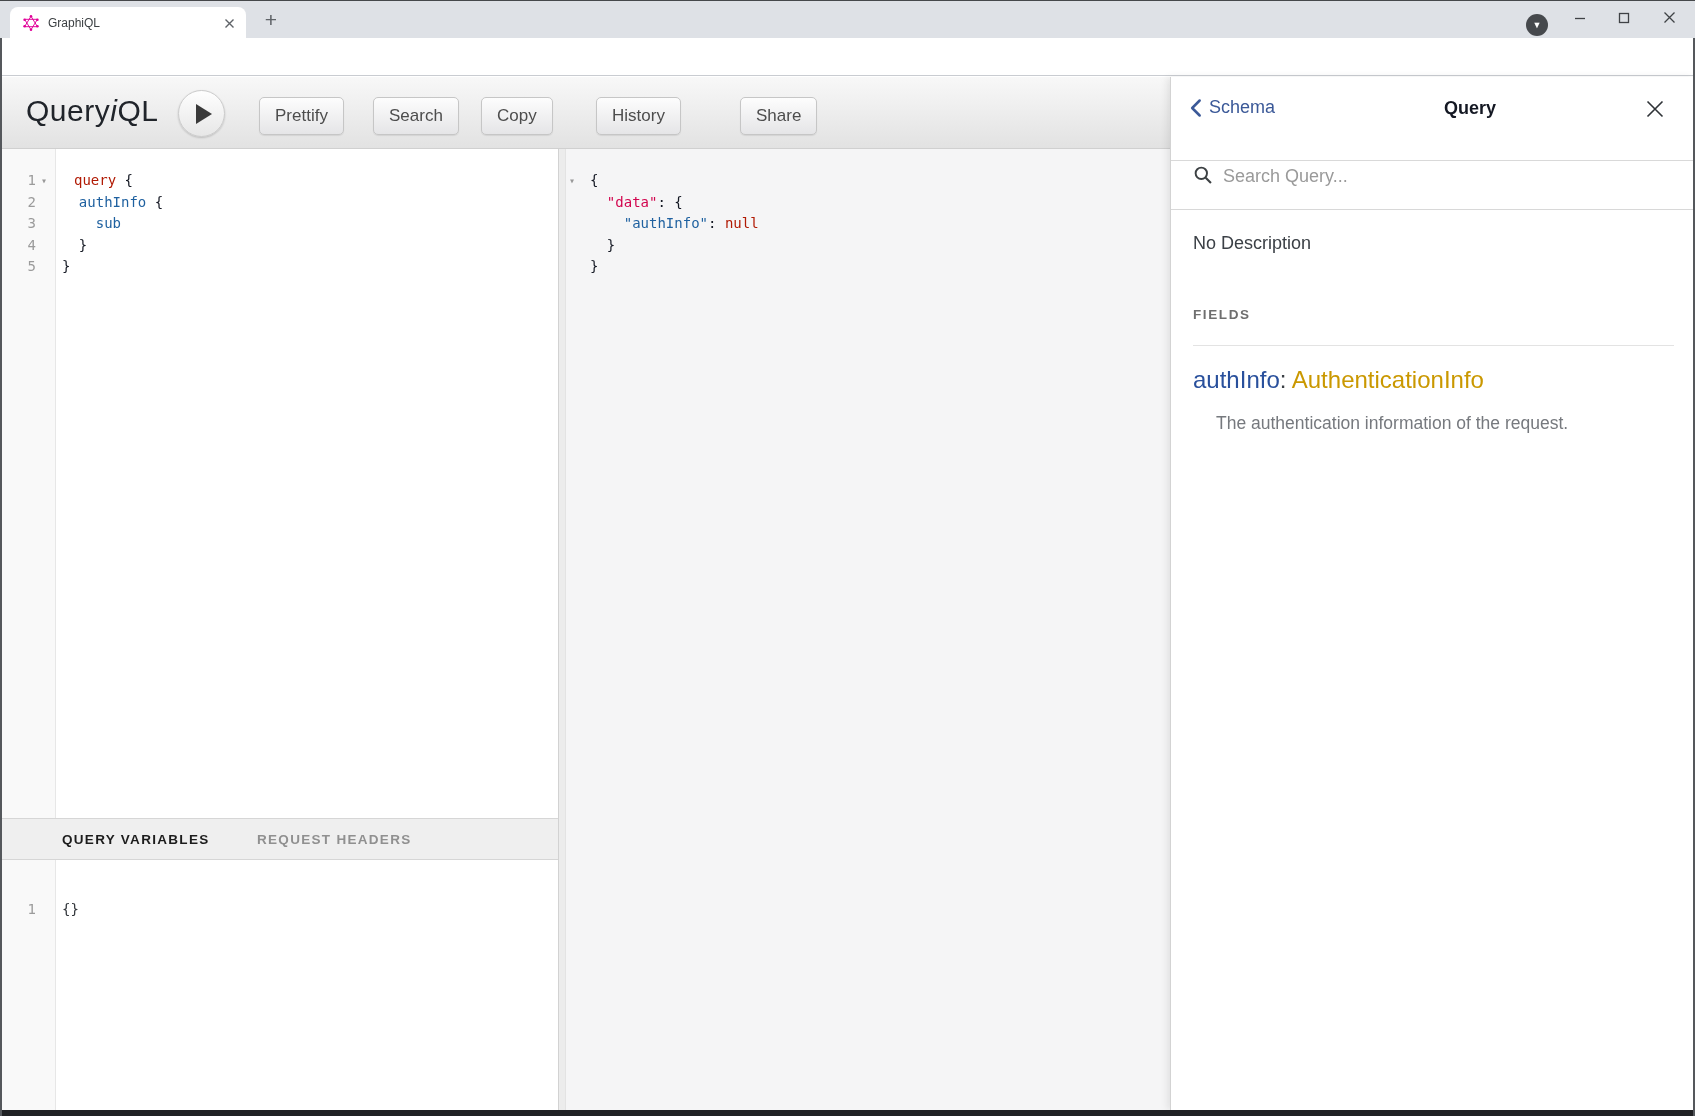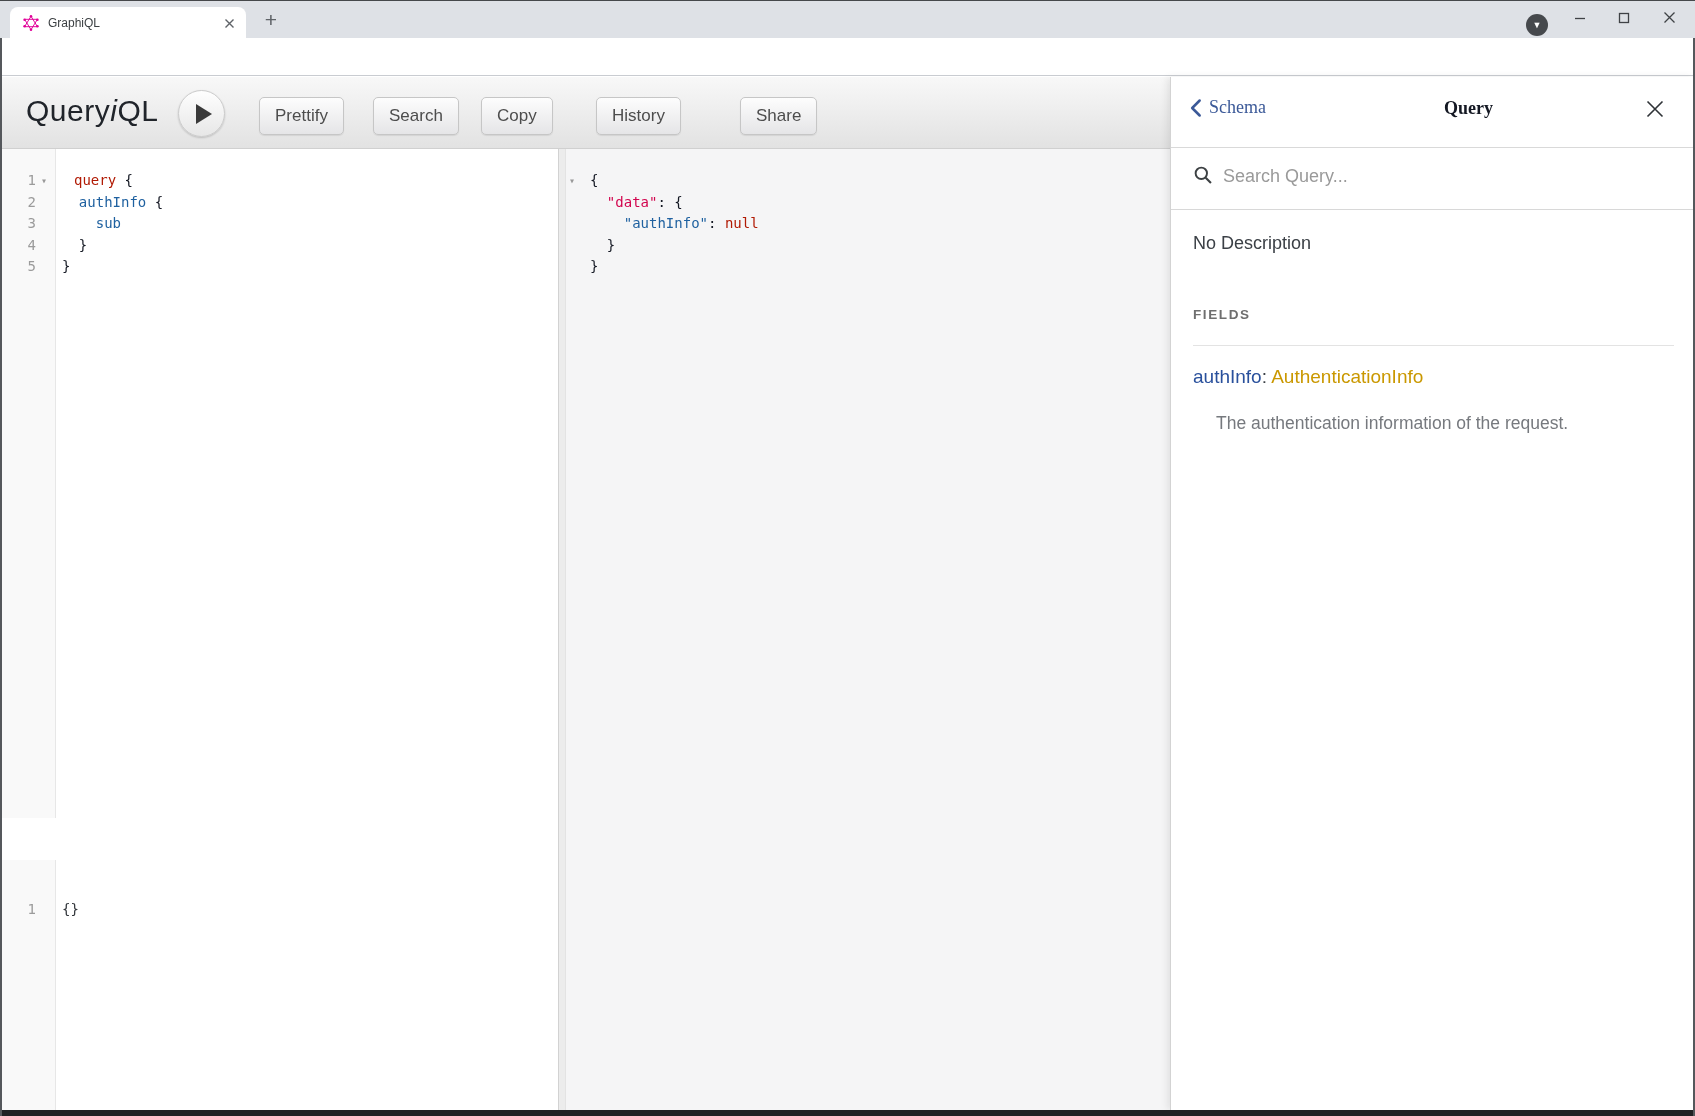--- a/index.html
+++ b/index.html
@@ -56,31 +56,31 @@
   .result-pane .fold { left:3px; }
 
   .vartabs { position:absolute; left:0; top:818px; width:558px; height:42px; background:#efefef; border-top:1px solid #d6d6d6; border-bottom:1px solid #d6d6d6; }
   .vartab { position:absolute; top:13px; font-size:13.5px; font-weight:bold; letter-spacing:1.3px; }
   .vartab.active { color:#1c1c1c; }
   .vartab.inactive { color:#909090; }
   .vars-pane { position:absolute; left:0; top:860px; width:558px; height:250px; background:#fff; }
 
   
   .doc-panel { position:absolute; left:1170px; top:77px; width:525px; height:1033px; background:#fff; border-left:1px solid #d3d3d3; box-shadow:-3px 0 7px rgba(0,0,0,.08); }
-  .doc-header { position:absolute; left:0; top:0; width:100%; height:71px; border-bottom:1px solid #d9d9d9;font-family:Liberation Serif, serif; }
+  .doc-header { position:absolute; left:0; top:0; width:100%; height:84px; border-bottom:1px solid #d9d9d9; }
   .doc-back { position:absolute; left:18px; top:20px; color:#3B5998; font-size:18px; display:flex; align-items:center; gap:7px; }
   .doc-title { position:absolute; left:273px; top:21px; font-size:18px; font-weight:bold; color:#141823; }
   .doc-close { position:absolute; right:30px; top:22px; width:20px; height:20px; }
   .doc-search-icon { position:absolute; left:22px; top:88px; width:21px; height:21px; }
   .doc-search-text { position:absolute; left:52px; top:89px; font-size:18px; color:#9a9a9a; }
   .doc-search-line { position:absolute; left:0; top:132px; width:525px; border-top:1px solid #d8d8d8; }
   .doc-nodesc { position:absolute; left:22px; top:156px; font-size:18px; color:#3b4046; }
   .doc-fields { position:absolute; left:22px; top:230px; font-size:13.5px; font-weight:bold; letter-spacing:1.6px; color:#6f6f6f; }
   .doc-hr { position:absolute; left:22px; top:268px; width:481px; border-top:1px solid #e3e3e3; }
-  .doc-fieldrow { position:absolute; left:22px; top:289px; font-size:19px; }
+  .doc-fieldrow { position:absolute; left:22px; top:289px; font-size:24px; }
   .fname { color:#29509c; }
   .fcolon { color:#3a3f45; }
   .ftype { color:#CA9800; }
   .doc-fdesc { position:absolute; left:29px; top:336px; font-size:17.5px; color:#76797e;margin-left:16px; }
 
   
   .bottom-strip { position:absolute; left:0; top:1110px; width:1695px; height:6px; background:#202124; }
   .edge-l { position:absolute; left:0; top:38px; width:2px; height:1078px; background:#55585c; }
   .edge-r { position:absolute; left:1693px; top:38px; width:2px; height:1078px; background:#55585c; }
 </style>
@@ -232,20 +232,24 @@
 
   <div class="result-pane mono">
     <div class="fold" style="top:21px;">▾</div>
     <div class="cmline" style="left:24px; top:21px;"><span class="tok-punct">{</span></div>
     <div class="cmline" style="left:24px; top:42.5px;"><span>  </span><span class="tok-def">"data"</span><span class="tok-punct">: {</span></div>
     <div class="cmline" style="left:24px; top:64px;"><span>    </span><span class="tok-prop">"authInfo"</span><span class="tok-punct">: </span><span class="tok-kw">null</span></div>
     <div class="cmline" style="left:24px; top:85.5px;"><span class="tok-punct">  }</span></div>
     <div class="cmline" style="left:24px; top:107px;"><span class="tok-punct">}</span></div>
   </div>
 
+  <div class="vartabs">
+    <div class="vartab active" style="left:62px;">QUERY VARIABLES</div>
+    <div class="vartab inactive" style="left:257px;">REQUEST HEADERS</div>
+  </div>
   <div class="vars-pane mono">
     <div class="gutter">
       <div class="gnum" style="top:38px; line-height:22px;">1</div>
     </div>
     <div class="cmline" style="left:62px; top:38px; line-height:22px; color:#33373c;"><span>{}</span></div>
   </div>
 
   <div class="doc-panel">
     <div class="doc-header">
       <div class="doc-back">

